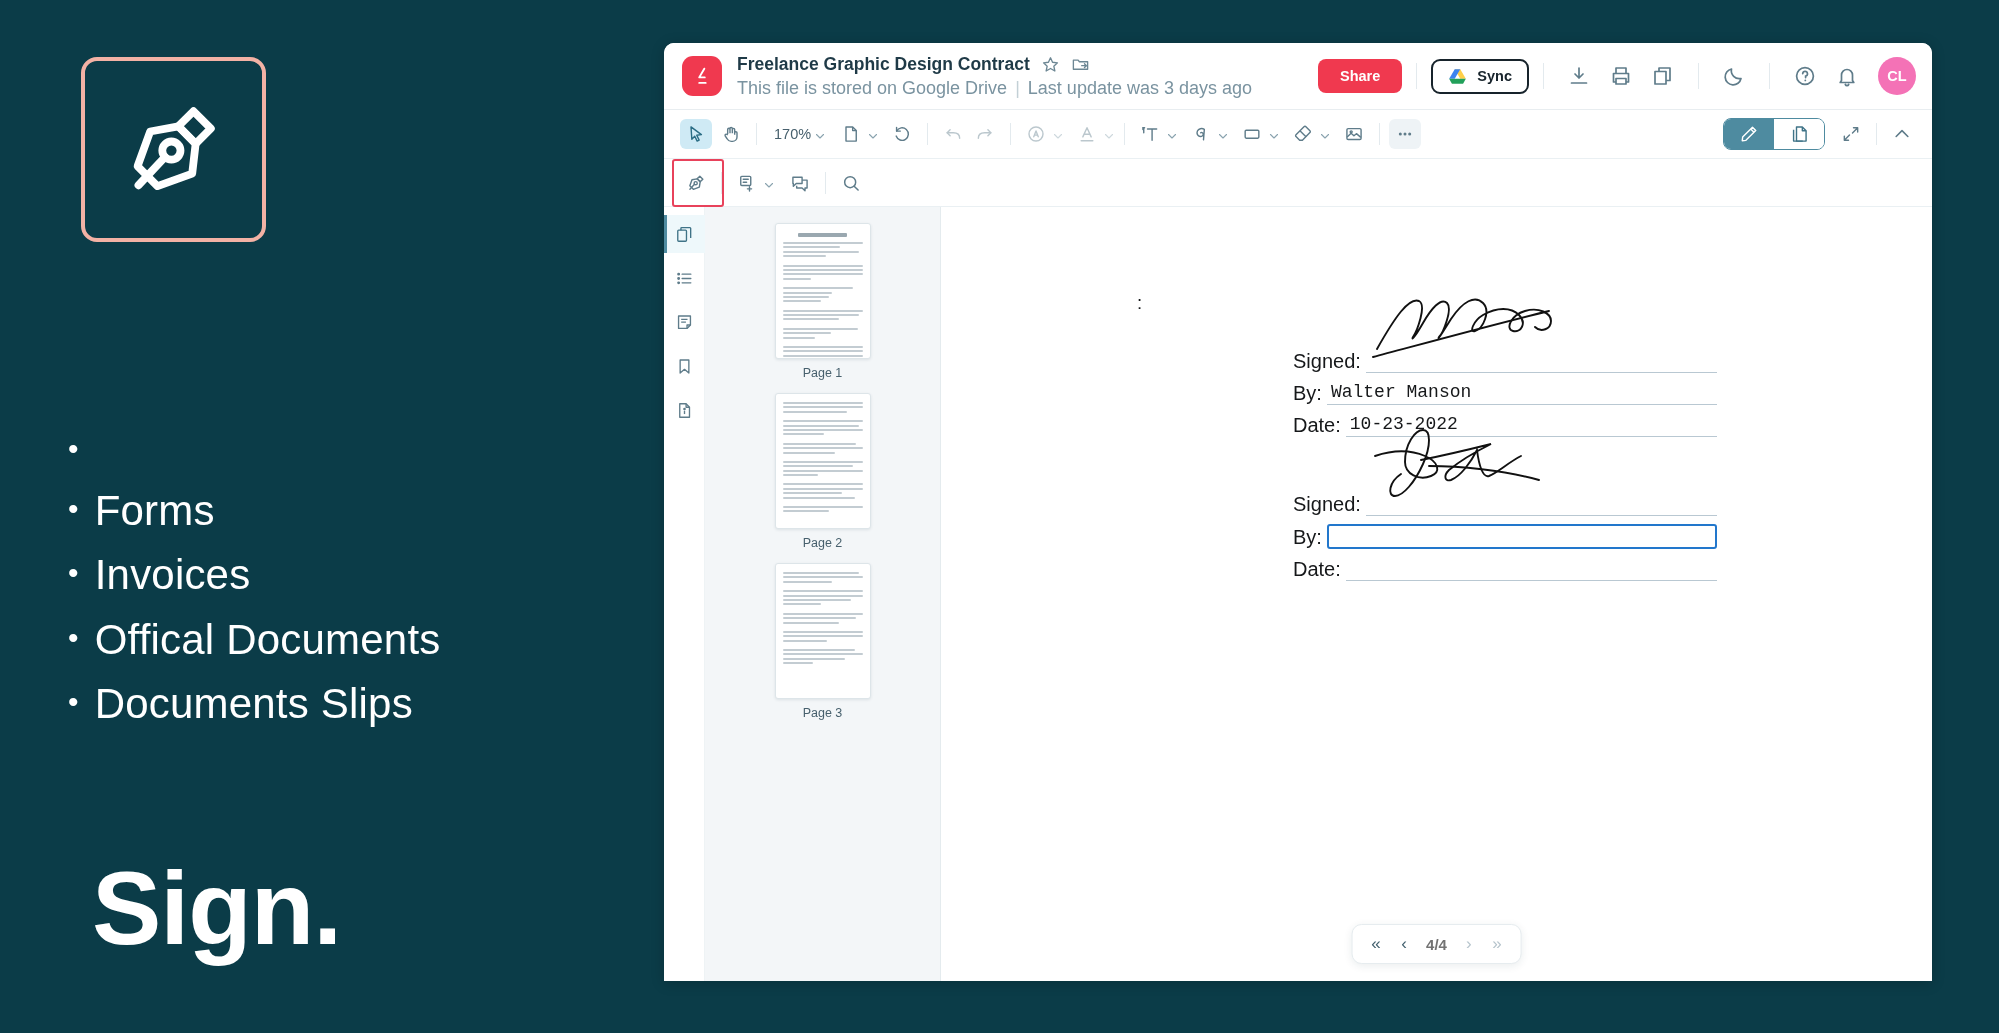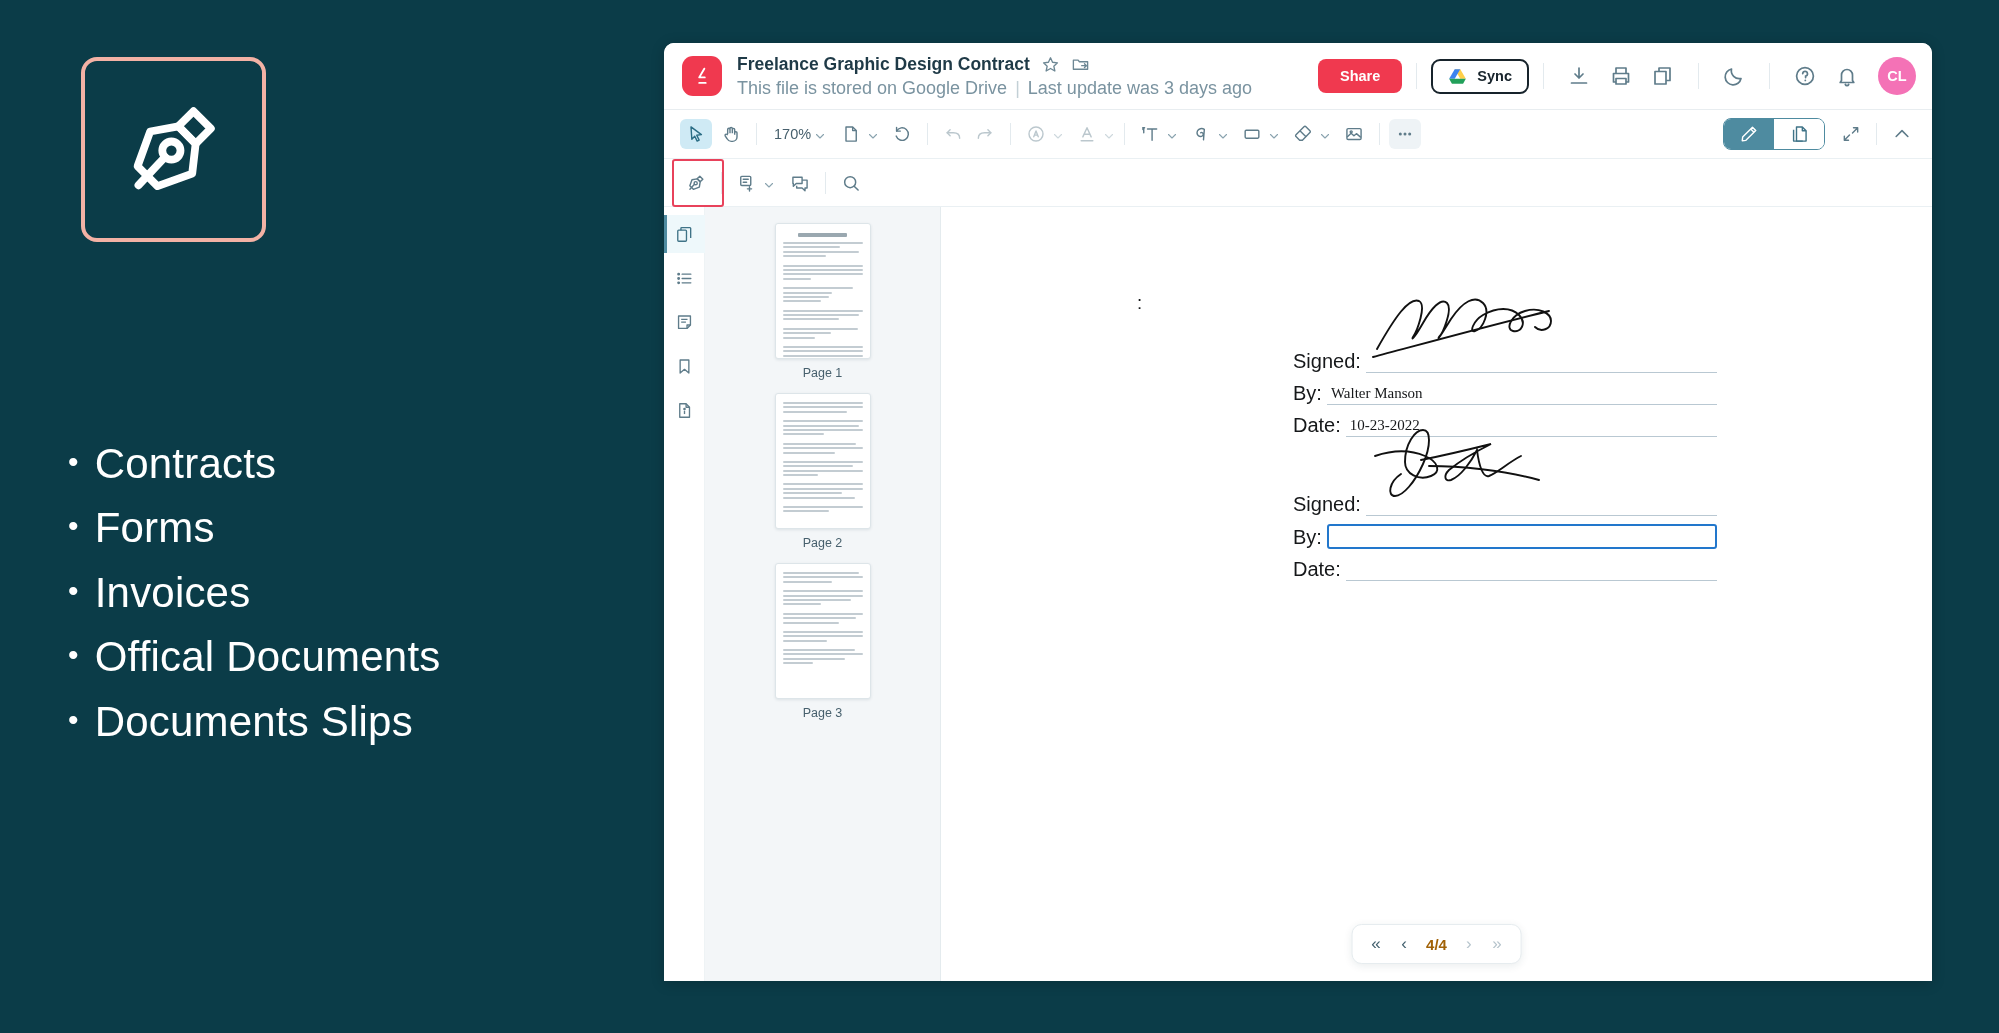--- a/index.html
+++ b/index.html
@@ -172,39 +172,39 @@
     font-family: "Liberation Sans", sans-serif; font-size: 18.5px; color: #16181a;
     letter-spacing: .1px; line-height: 1.7;
   }
   .doc-colon { position: absolute; left: 196px; top: 85px; font-size: 18.5px; color: #16181a; }
 
   .sigblock { position: absolute; left: 352px; width: 424px; }
   .sigrow { display: flex; align-items: flex-end; position: relative; margin-top: 14px; }
   .sig-label { font-size: 20px; color: #16181a; font-family: "Liberation Sans", sans-serif; white-space: nowrap; }
   .sig-rule { flex: 1 1 auto; border-bottom: 1.6px solid #b9c8d2; height: 24px; margin-left: 5px; position: relative; }
   .sig-value {
-    position: absolute; left: 4px; bottom: 2px; font-size: 15px; color: #16181a;
-    font-family: Liberation Serif, serif;
+    position: absolute; left: 4px; bottom: 2px; font-size: 18px; color: #16181a;
+    font-family: Liberation Mono, monospace;
   }
   .sig-field {
     flex: 1 1 auto; margin-left: 5px; height: 25px;
     border: 2px solid #2277cc; border-radius: 3px; background: #fff;
   }
   .scribble { position: absolute; pointer-events: none; }
 
   .pager {
     position: absolute; left: 50%; transform: translateX(-50%); bottom: 26px;
     display: flex; align-items: center; gap: 4px; background: #fff;
     border: 1px solid #e6ecef; border-radius: 10px; padding: 7px 12px;
     box-shadow: 0 2px 9px rgba(25,55,70,.09);
   }
   .pg-btn { width: 24px; height: 24px; display: flex; align-items: center; justify-content: center;
     color: #43606e; cursor: pointer; font-size: 17px; }
   .pg-btn.dim { color: #b6c4cc; }
-  .pg-num { font-size: 15px; font-weight: 700; color: #a16207; padding: 0 6px; }
+  .pg-num { font-size: 15px; font-weight: 700; color: #737373; padding: 0 6px; }
 </style>
 </head>
 <body>
 
 <div class="stage">
 
   <div class="promo">
 
     <div class="logo-box">
       <span>
@@ -213,40 +213,40 @@
           <path d="M13 7 L6.5 8.2 L3.6 16.2 L8.2 20.8 L16.2 17.9 L17 11 Z"></path>
           <circle cx="11.4" cy="12.6" r="2.1"></circle>
           <path d="M9.9 14.1 L3.8 20.6"></path>
         </svg>
       </span>
     </div>
 
     <div class="promo-list">
       <div class="promo-item">
         <span class="promo-bullet">•</span>
-        <span>Contracts</span>
       </div>
       <div class="promo-item">
         <span class="promo-bullet">•</span>
         <span>Forms</span>
       </div>
       <div class="promo-item">
         <span class="promo-bullet">•</span>
         <span>Invoices</span>
       </div>
       <div class="promo-item">
         <span class="promo-bullet">•</span>
         <span>Offical Documents</span>
       </div>
       <div class="promo-item">
         <span class="promo-bullet">•</span>
         <span>Documents Slips</span>
       </div>
     </div>
 
+    <div class="promo-headline">Sign.</div>
   </div>
 
   <div class="app">
 
     <div class="app-header">
       <div class="brand-tile">
         <svg viewBox="0 0 24 24" fill="none" stroke="#ffffff" stroke-width="2.1" stroke-linecap="round" stroke-linejoin="round">
           <path d="M14.5 4 L9 13.5 L15 13.5 M9 19.5 L16 19.5"></path>
         </svg>
       </div>

